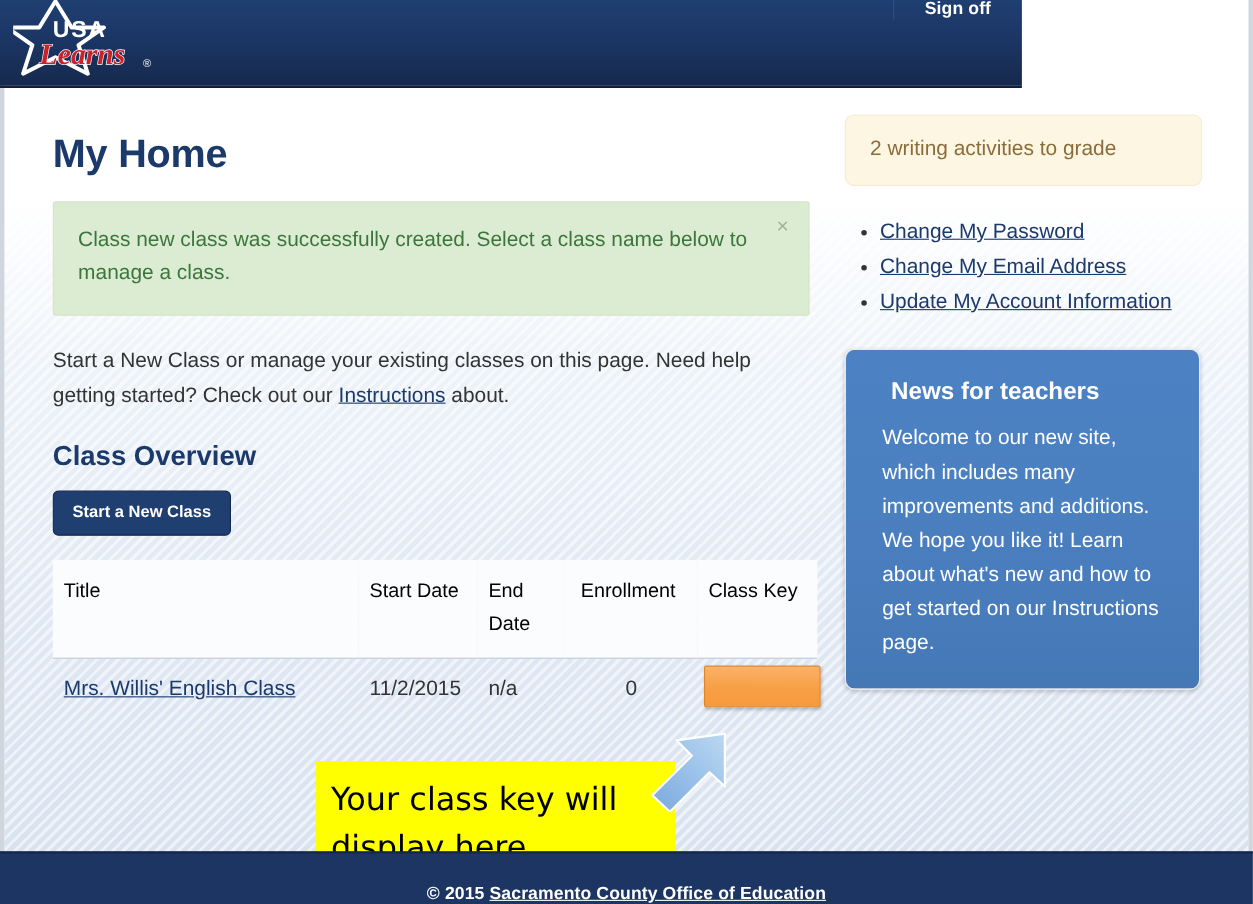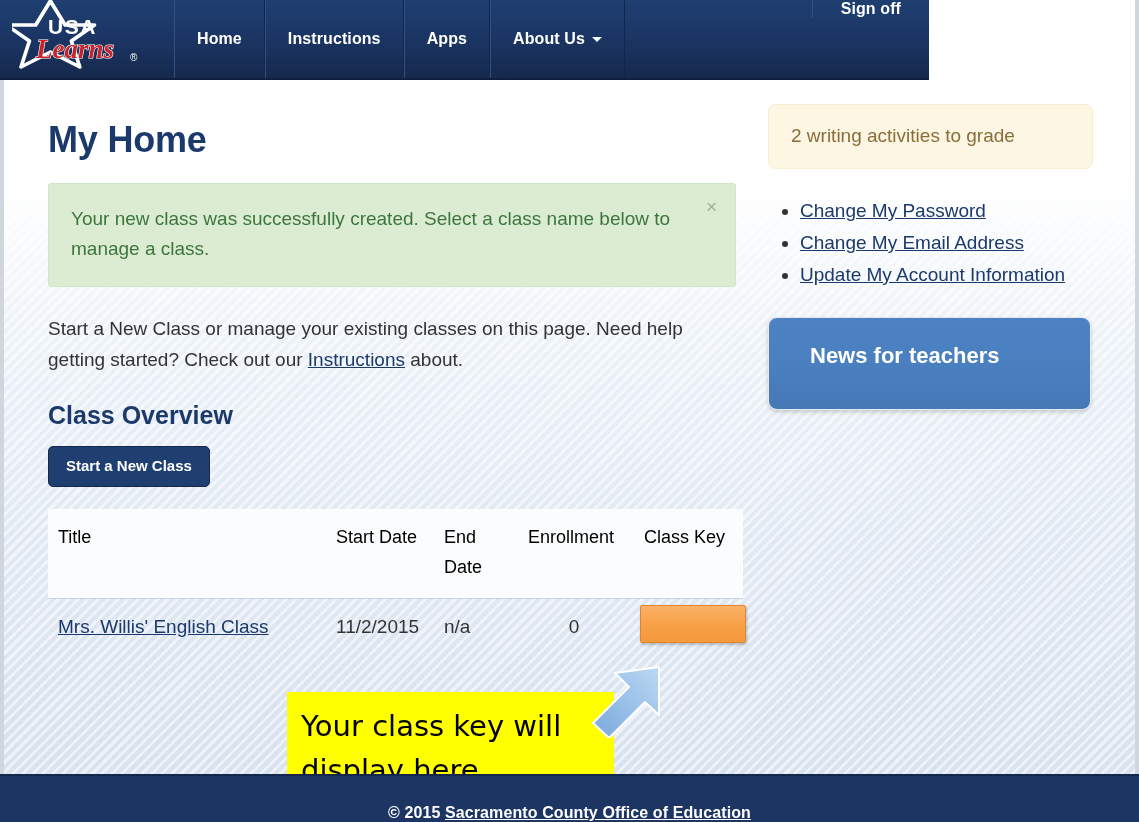--- a/index.html
+++ b/index.html
@@ -360,53 +360,38 @@
           <polygon points="48,2 62,26 90,26 68,42 76,68 48,53 20,68 28,42 6,26 34,26" fill="none" stroke="#ffffff" stroke-width="3.5" stroke-linejoin="round" transform="translate(-12,-1) scale(1.05,1.0)"></polygon>
 
           <text x="36" y="34" font-family="Liberation Sans, sans-serif" font-size="21" font-weight="bold" fill="#ffffff" letter-spacing="1.5">USA</text>
 
           <text x="24" y="58" font-family="Liberation Serif, serif" font-size="27" font-weight="bold" font-style="italic" fill="#c8232c" stroke="#ffffff" stroke-width="1.2" paint-order="stroke">Learns</text>
           <text x="118" y="61" font-family="Liberation Sans, sans-serif" font-size="10" fill="#ffffff">®</text>
         </svg>
       </div>
     </div>
 
-    <div class="nav-items">
-      <a class="nav-link">
-        <span>Home</span>
-      </a>
-      <a class="nav-link">
-        <span>Instructions</span>
-      </a>
-      <a class="nav-link">
-        <span>Apps</span>
-      </a>
-      <a class="nav-link">
-        <span>About Us</span>
-        <span class="nav-caret"></span>
-      </a>
-    </div>
 
     <div class="nav-spacer"></div>
 
     <div class="nav-right">
       <a class="nav-link">
         <span>Sign off</span>
       </a>
     </div>
   </div>
 
   <div class="content">
 
     <div class="col-main">
 
       <h1 class="page-title">My Home</h1>
 
       <div class="alert-success">
-        <span>Your new class was successfully created. Select a class name below to manage a class.</span>
+        <span>Class new class was successfully created. Select a class name below to manage a class.</span>
         <button class="alert-close">×</button>
       </div>
 
       <p class="intro-text"><span>Start a New Class or manage your existing classes on this page. Need help getting started? Check out our </span><a>Instructions</a><span> about.</span></p>
 
       <h2 class="section-title">Class Overview</h2>
 
       <button class="btn-primary">Start a New Class</button>
 
       <table class="class-table">
@@ -454,20 +439,21 @@
         <li>
           <a>Change My Email Address</a>
         </li>
         <li>
           <a>Update My Account Information</a>
         </li>
       </ul>
 
       <div class="news-panel">
         <h3>News for teachers</h3>
+        <p>Welcome to our new site, which includes many improvements and additions. We hope you like it! Learn about what's new and how to get started on our Instructions page.</p>
       </div>
 
     </div>
 
     <div class="callout">
       <div>Your class key will</div>
       <div>display here.</div>
     </div>
 
     <div class="annotation-arrow">

